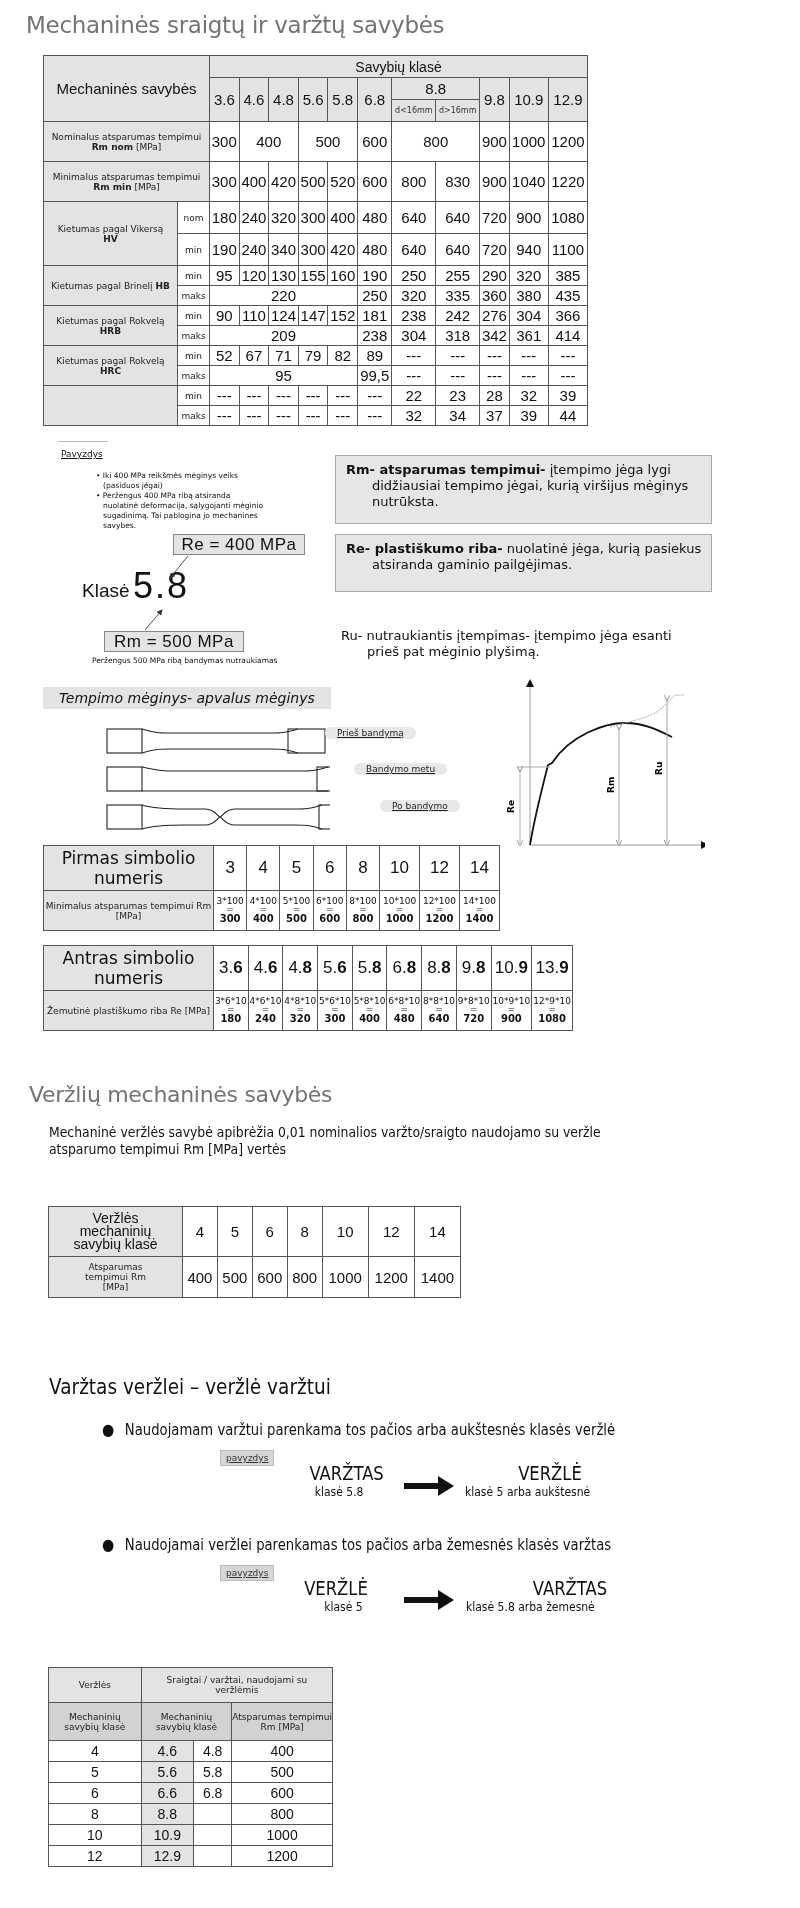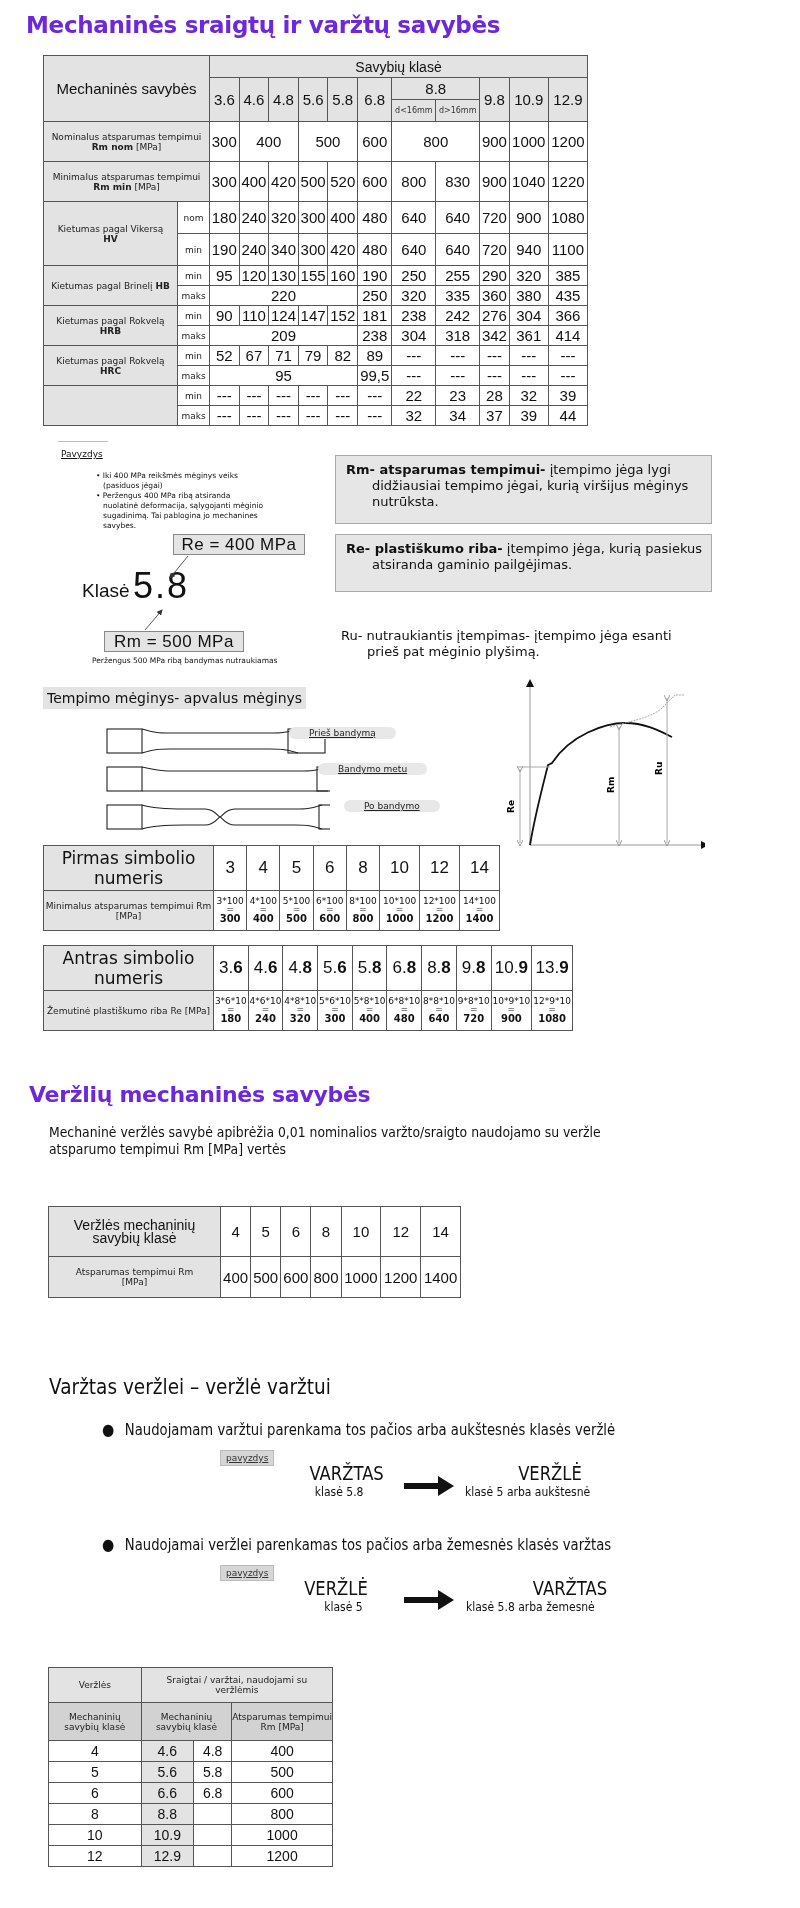--- a/index.html
+++ b/index.html
@@ -1,33 +1,33 @@
 <!DOCTYPE html>
 <html><head>
 <meta charset="utf-8">
 <style>
   * { box-sizing: border-box; margin: 0; padding: 0; }
   body { width: 800px; height: 1908px; background: #ffffff; font-family: "Liberation Sans", sans-serif; color: #111; position: relative; overflow: hidden; }
   .abs { position: absolute; }
-  h1.title { position: absolute; font-family: "DejaVu Sans", sans-serif; font-weight: bold; font-size: 23px; letter-spacing: -0.3px; color: #6d28d9; }
+  h1.title { position: absolute; font-family: "DejaVu Sans", sans-serif; font-weight: normal; font-size: 23px; letter-spacing: -0.3px; color: #737373; }
   table { border-collapse: collapse; font-family: "Liberation Sans", sans-serif; }
   td, th { border: 1px solid #555; text-align: center; vertical-align: middle; font-weight: normal; }
   .g { background: #e3e3e3; }
   .gd { background: #d2d2d2; }
   .sm { font-family: "DejaVu Sans", sans-serif; font-size: 9px; line-height: 10px; color: #222; }
   
   #t1 { position: absolute; left: 43px; top: 55px; width: 545px; }
   #t1 td.v { font-size: 15px; }
   #t1 td.cls { font-size: 15px; }
   #t1 td.sub { font-family: "DejaVu Sans", sans-serif; font-size: 8px; color: #333; }
   .box { position: absolute; background: #e6e6e6; border: 1px solid #aaa; font-family: "DejaVu Sans", sans-serif; font-size: 13px; line-height: 16px; padding: 6px 6px; }
   .box b { font-weight: bold; }
   .hang { padding-left: 30px; text-indent: -26px; }
   .tag { position:absolute; background:#d6d6d6; border:1px solid #bbb; font-family:"DejaVu Sans",sans-serif; font-size:9px; padding:2px 5px; text-decoration:underline; color:#333; }
-  .pill { position:absolute; font-family:"DejaVu Sans",sans-serif; font-size:9px; text-decoration:underline; background:#e8e8e8; border-radius:8px; padding:1px 20px; color:#222; }
+  .pill { position:absolute; font-family:"DejaVu Sans",sans-serif; font-size:9px; text-decoration:underline; background:#e8e8e8; border-radius:8px; padding:1px 12px; color:#222;margin-left:36px; }
   .bigcell { font-size: 17px; }
   .formula { font-family: "DejaVu Sans", sans-serif; font-size: 9px; line-height: 8px; }
   .formula b { font-size: 10px; display:block; line-height: 12px; }
 </style>
 </head>
 <body>
 
 <h1 class="title" style="left:26px; top:12px;">Mechaninės sraigtų ir varžtų savybės</h1>
 
 <table id="t1">
@@ -238,25 +238,25 @@
       </marker>
     </defs>
   <line x1="58" y1="6" x2="40" y2="28" stroke="#555" stroke-width="1" marker-end="url(#ah)"></line>
   <line x1="15" y1="80" x2="32" y2="60" stroke="#555" stroke-width="1" marker-end="url(#ah)"></line>
 </svg>
 
 <div class="box" style="left:335px; top:455px; width:377px; height:69px;">
   <div class="hang"><b>Rm- atsparumas tempimui-</b><span> įtempimo jėga lygi didžiausiai tempimo jėgai, kurią viršijus mėginys nutrūksta.</span></div>
 </div>
 <div class="box" style="left:335px; top:534px; width:377px; height:58px;">
-  <div class="hang"><b>Re- plastiškumo riba-</b><span> įtempimo jėga, kurią pasiekus atsiranda gaminio pailgėjimas.</span></div>
+  <div class="hang"><b>Re- plastiškumo riba-</b><span> nuolatinė jėga, kurią pasiekus atsiranda gaminio pailgėjimas.</span></div>
 </div>
 <div class="abs hang" style="left:337px; top:628px; width:370px; font-family:'DejaVu Sans',sans-serif; font-size:13px; line-height:16px; padding-left:30px;">Ru- nutraukiantis įtempimas- įtempimo jėga esanti prieš pat mėginio plyšimą.</div>
 
-<div class="abs" style="left:43px; top:687px; background:#e3e3e3; font-family:'DejaVu Sans',sans-serif; font-size:14px; padding:3px 4px;">Tempimo mėginys- apvalus mėginys</div>
+<div class="abs" style="left:43px; top:687px; background:#e3e3e3; font-family:'DejaVu Sans',sans-serif; font-size:14px; padding:3px 16px;font-style:italic;">Tempimo mėginys- apvalus mėginys</div>
 <svg class="abs" style="left:100px; top:725px;" width="230" height="110">
   <g fill="none" stroke="#222" stroke-width="1.1">
 
     <rect x="7" y="4" width="35" height="24"></rect>
     <path d="M42,4 C55,8 60,8 70,8 L170,8 C180,8 185,8 198,4"></path>
     <path d="M42,28 C55,24 60,24 70,24 L170,24 C180,24 185,24 198,28"></path>
     <rect x="198" y="4" width="37" height="24" transform="translate(-10,0)"></rect>
 
     <rect x="7" y="42" width="35" height="24"></rect>
     <path d="M42,42 C60,46 65,46 75,46 L200,46 C210,46 215,46 228,42"></path>
@@ -352,21 +352,21 @@
   </tr>
 </tbody>
   </table>
 
 <h1 class="title" style="left:29px; top:1082px; font-size:22px;">Veržlių mechaninės savybės</h1>
 <div class="abs" style="left:49px; top:1124px; width:640px; font-family:'DejaVu Sans',sans-serif; font-size:13.5px; line-height:17px; transform:scaleX(0.92); transform-origin:left;">Mechaninė veržlės savybė apibrėžia 0,01 nominalios varžto/sraigto naudojamo su veržle atsparumo tempimui  Rm [MPa] vertės</div>
 
 <table class="abs" style="left:48px; top:1206px; width:413px;">
   <tbody>
       <tr style="height:50px;">
-    <td class="g" style="width:172px; font-size:14px; line-height:13px; padding:0 20px;margin-left:8px;">Veržlės mechaninių savybių klasė</td>
+    <td class="g" style="width:134px; font-size:14px; line-height:13px; padding:0 20px;margin-left:8px;">Veržlės mechaninių savybių klasė</td>
     <td class="bigcell" style="font-size:15px;">4</td>
     <td class="bigcell" style="font-size:15px;">5</td>
     <td class="bigcell" style="font-size:15px;">6</td>
     <td class="bigcell" style="font-size:15px;">8</td>
     <td class="bigcell" style="font-size:15px;">10</td>
     <td class="bigcell" style="font-size:15px;">12</td>
     <td class="bigcell" style="font-size:15px;">14</td>
   </tr>
   <tr style="height:41px;">
     <td class="g sm" style="padding:0 25px;">Atsparumas tempimui Rm [MPa]</td>

